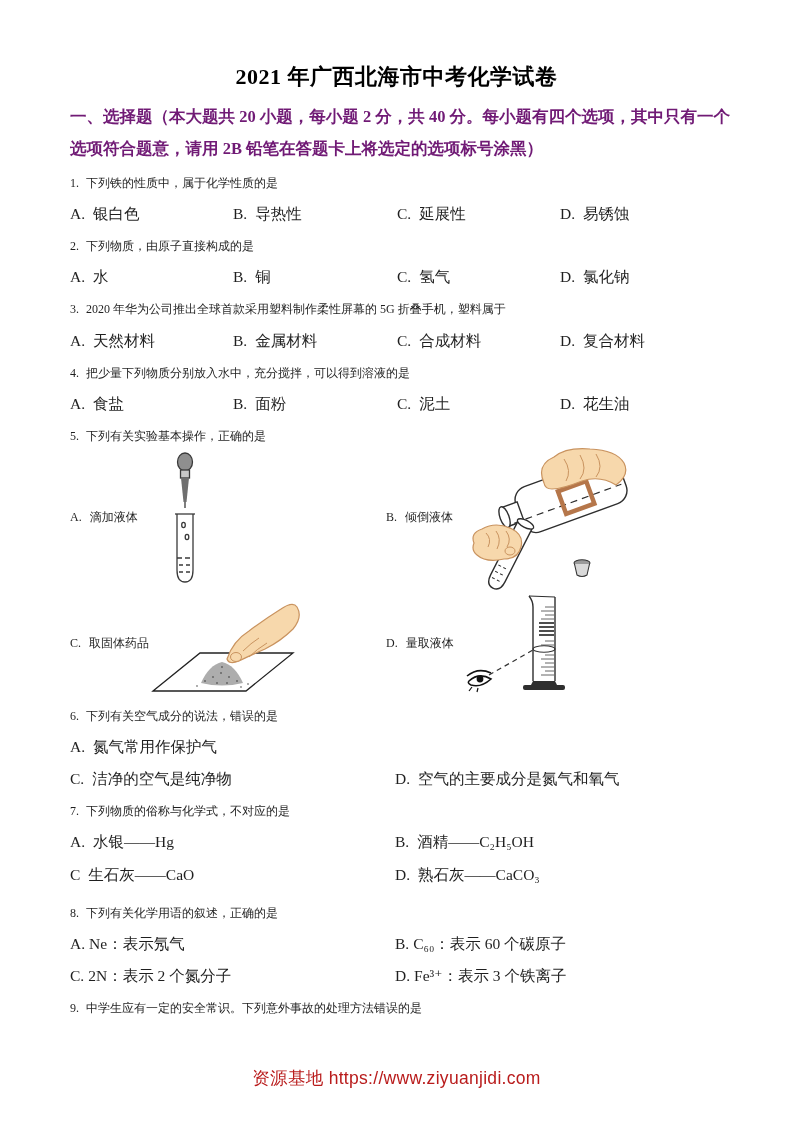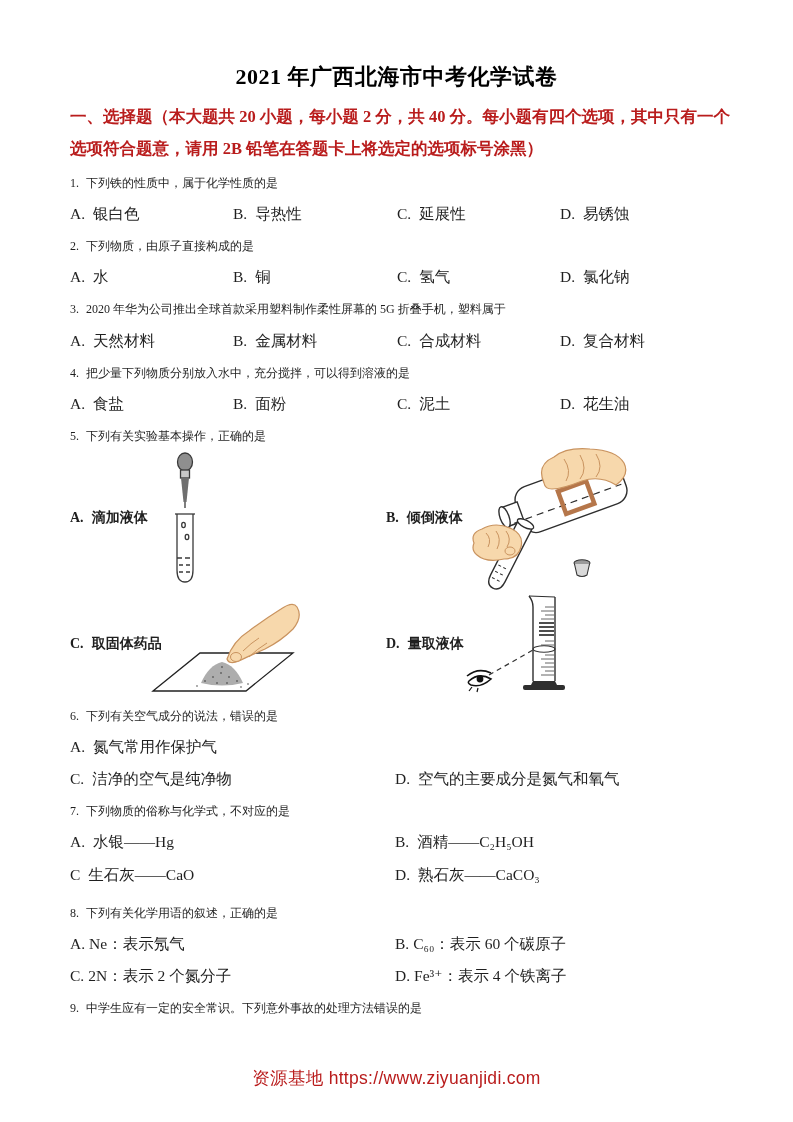--- a/index.html
+++ b/index.html
@@ -1,29 +1,29 @@
 <!DOCTYPE html>
 <html><head>
 <meta charset="utf-8">
 <style>
   html,body{margin:0;padding:0;background:#ffffff;}
   .page{position:relative;width:793px;height:1122px;background:#fff;overflow:hidden;
         font-family:"Liberation Serif","DejaVu Serif",serif;color:#1f1f1f;}
   .title{position:absolute;left:0;right:0;top:62px;text-align:center;
          font-size:22px;font-weight:700;color:#000;letter-spacing:.5px;}
   .ln{position:absolute;left:70px;font-size:12px;line-height:20px;white-space:nowrap;}
-  .hdr{font-weight:700;font-size:16.5px;color:#b91c1c;}
+  .hdr{font-weight:700;font-size:16.5px;color:#701a75;}
   .qn{margin-right:7px;}
   .row{position:absolute;left:70px;right:10px;height:20px;font-size:15.5px;line-height:20px;}
   .opt{position:absolute;top:0;white-space:nowrap;}
   .c0{left:0;} .c1{left:163px;} .c2{left:327px;} .c3{left:490px;}
   .t0{left:0;} .t1{left:325px;}
   .ol{margin-right:8px;}
   .figs{position:absolute;left:70px;top:447px;width:700px;height:252px;}
-  .fig-label{position:absolute;font-size:14px;white-space:nowrap;font-weight:bold;}
+  .fig-label{position:absolute;font-size:12px;white-space:nowrap;}
   .figs svg{position:absolute;}
   .footer{position:absolute;left:0;right:0;top:1066px;text-align:center;
           font-family:"Liberation Sans","DejaVu Sans",sans-serif;
           font-size:17.5px;color:#b91c1c;letter-spacing:.3px;}
 </style>
 </head>
 <body>
 
 <div class="page">
 
@@ -192,19 +192,19 @@
     <span class="opt t1"><span class="ol">B.</span><span>酒精——C₂H₅OH</span></span>
   </div>
 
   <div class="ln" style="top:903px"><span class="qn">8.</span><span>下列有关化学用语的叙述，正确的是</span></div>
   <div class="row" style="top:934px">
     <span class="opt t0"><span class="ol" style="margin-right:4px">A.</span><span>Ne：表示氖气</span></span>
     <span class="opt t1"><span class="ol" style="margin-right:4px">B.</span><span>C₆₀：表示 60 个碳原子</span></span>
   </div>
   <div class="row" style="top:966px">
     <span class="opt t0"><span class="ol" style="margin-right:4px">C.</span><span>2N：表示 2 个氮分子</span></span>
-    <span class="opt t1"><span class="ol" style="margin-right:4px">D.</span><span>Fe³⁺：表示 4 个铁离子</span></span>
+    <span class="opt t1"><span class="ol" style="margin-right:4px">D.</span><span>Fe³⁺：表示 3 个铁离子</span></span>
   </div>
 
   <div class="ln" style="top:998px"><span class="qn">9.</span><span>中学生应有一定的安全常识。下列意外事故的处理方法错误的是</span></div>
 
   <div class="footer">资源基地 https://www.ziyuanjidi.com</div>
 </div>
 
 </body></html>

